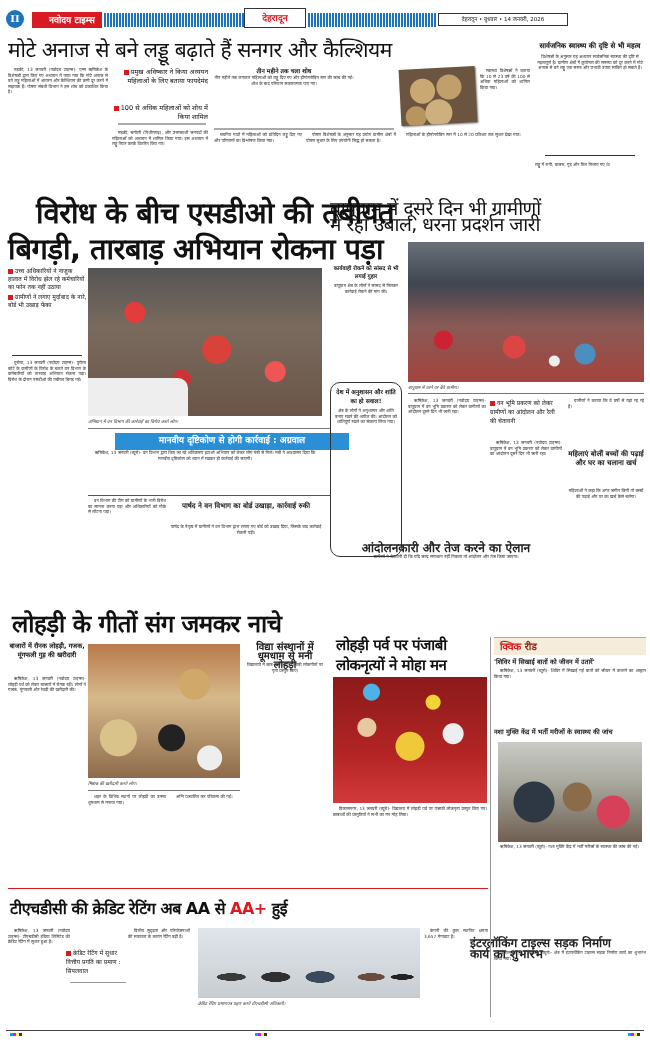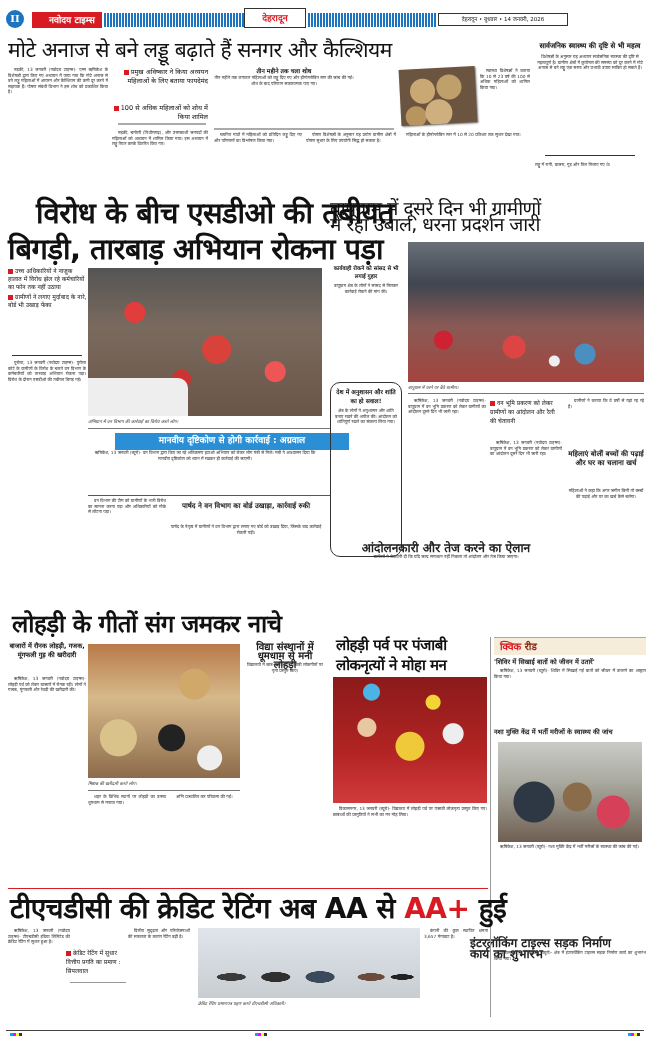--- a/index.html
+++ b/index.html
@@ -156,21 +156,21 @@
     <p>ऋषिकेश, 13 जनवरी (ब्यूरो)- नशा मुक्ति केंद्र में भर्ती मरीजों के स्वास्थ्य की जांच की गई।</p>
   </div>
 <div class="abs sub" style="left:470px;top:938px;width:152px;font-size:12px;">इंटरलॉकिंग टाइल्स सड़क निर्माण कार्य का शुभारंभ</div>
 <div class="abs txt" style="left:494px;top:950px;width:152px;height:66px;">
     <p>विकासनगर, 13 जनवरी (ब्यूरो)- क्षेत्र में इंटरलॉकिंग टाइल्स सड़क निर्माण कार्य का शुभारंभ किया गया।</p>
   </div>
 <div class="abs" style="left:490px;top:637px;width:1px;height:380px;background:#999;"></div>
 
 <div class="abs" style="left:8px;top:888px;width:480px;height:1px;background:#d81b22;"></div>
 
-<div class="abs hl" style="left:10px;top:893px;font-size:28px;line-height:32px;">
+<div class="abs hl" style="left:10px;top:893px;font-size:16px;line-height:32px;">
   <span>टीएचडीसी की क्रेडिट रेटिंग अब</span>
   <span>AA से</span>
   <span style="color:#d81b22;">AA+</span>
   <span>हुई</span>
 </div>
 <div class="abs txt" style="left:8px;top:928px;width:62px;height:90px;">
     <p>ऋषिकेश, 13 जनवरी (नवोदय टाइम्स)- टीएचडीसी इंडिया लिमिटेड की क्रेडिट रेटिंग में सुधार हुआ है।</p>
   </div>
 <div class="abs bullet" style="left:66px;top:948px;width:60px;font-size:6px;line-height:9px;">क्रेडिट रेटिंग में सुधार वित्तीय प्रगति का प्रमाण : सिपलवाल</div>
 <div class="abs" style="left:70px;top:982px;width:56px;height:1px;background:#999;"></div>

